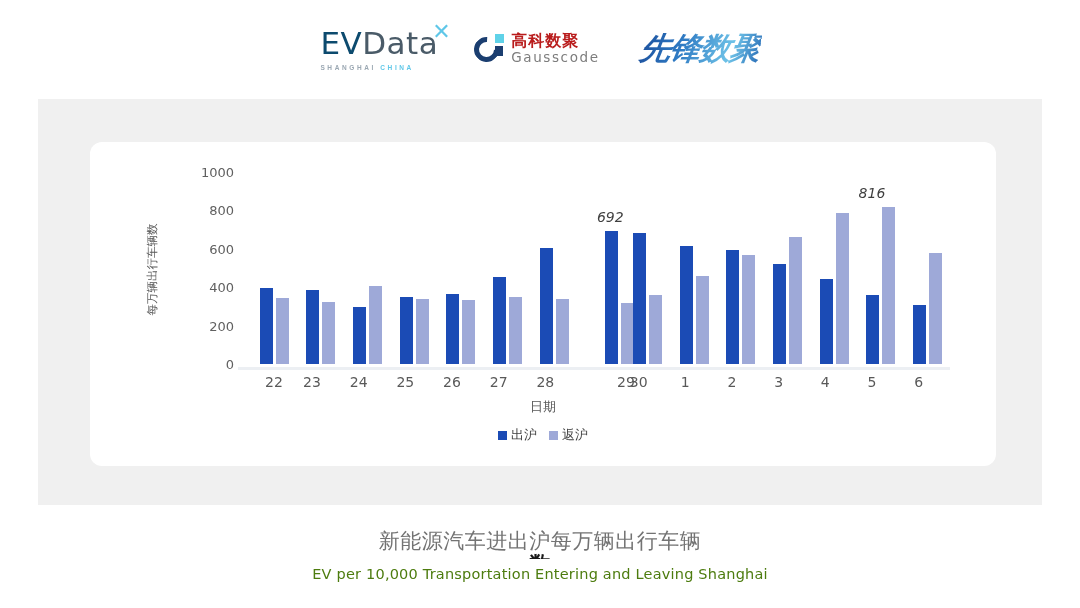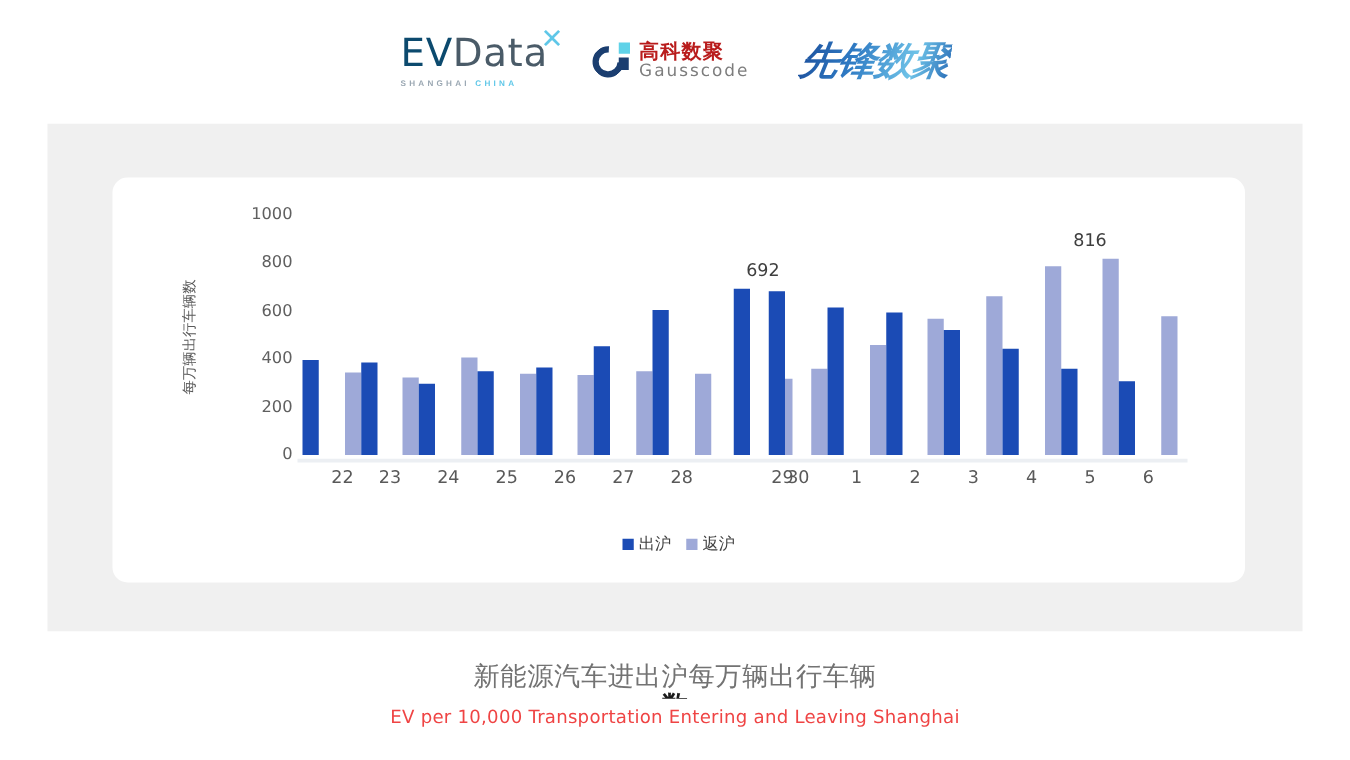--- a/index.html
+++ b/index.html
@@ -97,21 +97,21 @@
   .plot {
     position: absolute; left: 152px; top: 30px;
     width: 700px; height: 192px;
   }
   .axis-line {
     position: absolute; left: 148px; top: 225px; width: 712px; height: 3px;
     background: #eceff3;
   }
   .group {
     position: absolute; bottom: 0; height: 192px;
-    display: flex; align-items: flex-end; justify-content: space-between; gap: 3px;
+    display: flex; align-items: flex-end; justify-content: flex-end; gap: 3px; font-style: italic;
   }
   .bar { width: 13px; border-radius: 0; }
   .bar.s0 { background: #1b4bb5; }
   .bar.s1 { background: #9ea9d8; }
   .dlabel {
     position: absolute; left: 50%; transform: translateX(-50%);
     font-size: 14px; color: #3f3f3f; white-space: nowrap;
     font-family: "DejaVu Sans", sans-serif;
   }
   .xlabels {
@@ -144,21 +144,21 @@
     font-size: 21px; font-weight: 400; color: #737373; letter-spacing: 0.5px;
     line-height: 1.25; font-family: "DejaVu Sans", sans-serif;
   }
   .caption-cn-clip {
     position: absolute; left: 0; top: 23px; width: 1080px; text-align: center;
     font-size: 21px; font-weight: 700; color: #1a1a1a;
     height: 8px; overflow: hidden; line-height: 1.25;
     font-family: "DejaVu Sans", sans-serif;
   }
   .caption-en {
-    margin-top: 12px; font-size: 14.5px; color: #ef4444; letter-spacing: 0.2px;
+    margin-top: 12px; font-size: 14.5px; color: #4d7c0f; letter-spacing: 0.2px;
     font-family: "DejaVu Sans", sans-serif;
   }
 </style>
 </head>
 <body>
 
 <div class="page">
 
   <div class="logobar">
 
@@ -276,20 +276,21 @@
           <div class="xlabel" style="left: 303.333px;">28</div>
           <div class="xlabel" style="left: 350px; margin-left: 34px;">29</div>
           <div class="xlabel" style="left: 396.667px;">30</div>
           <div class="xlabel" style="left: 443.333px;">1</div>
           <div class="xlabel" style="left: 490px;">2</div>
           <div class="xlabel" style="left: 536.667px;">3</div>
           <div class="xlabel" style="left: 583.333px;">4</div>
           <div class="xlabel" style="left: 630px;">5</div>
           <div class="xlabel" style="left: 676.667px;">6</div>
         </div>
+      <div class="x-title">日期</div>
       <div class="legend" id="legend">
           <div class="legend-item">
             <span class="legend-swatch s0" style="background: rgb(27, 75, 181);"></span>
             <span>出沪</span>
           </div>
           <div class="legend-item">
             <span class="legend-swatch s1" style="background: rgb(158, 169, 216);"></span>
             <span>返沪</span>
           </div>
         </div>

